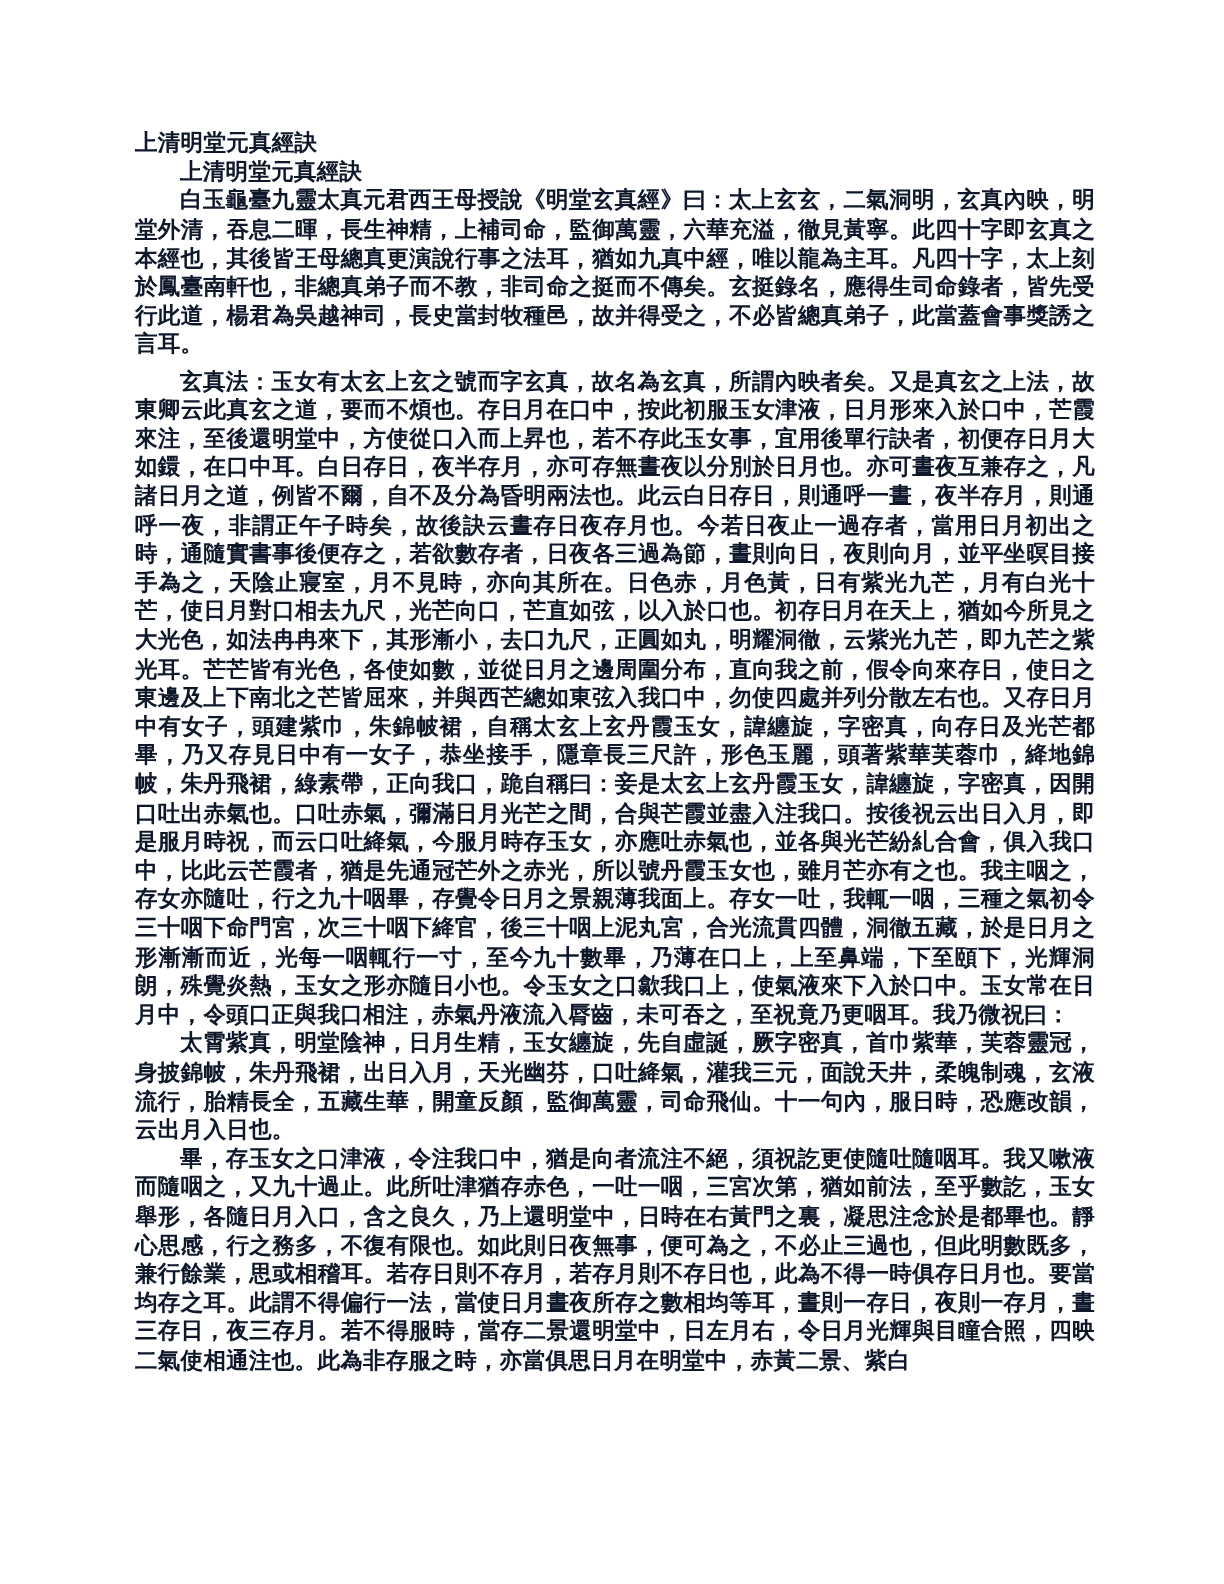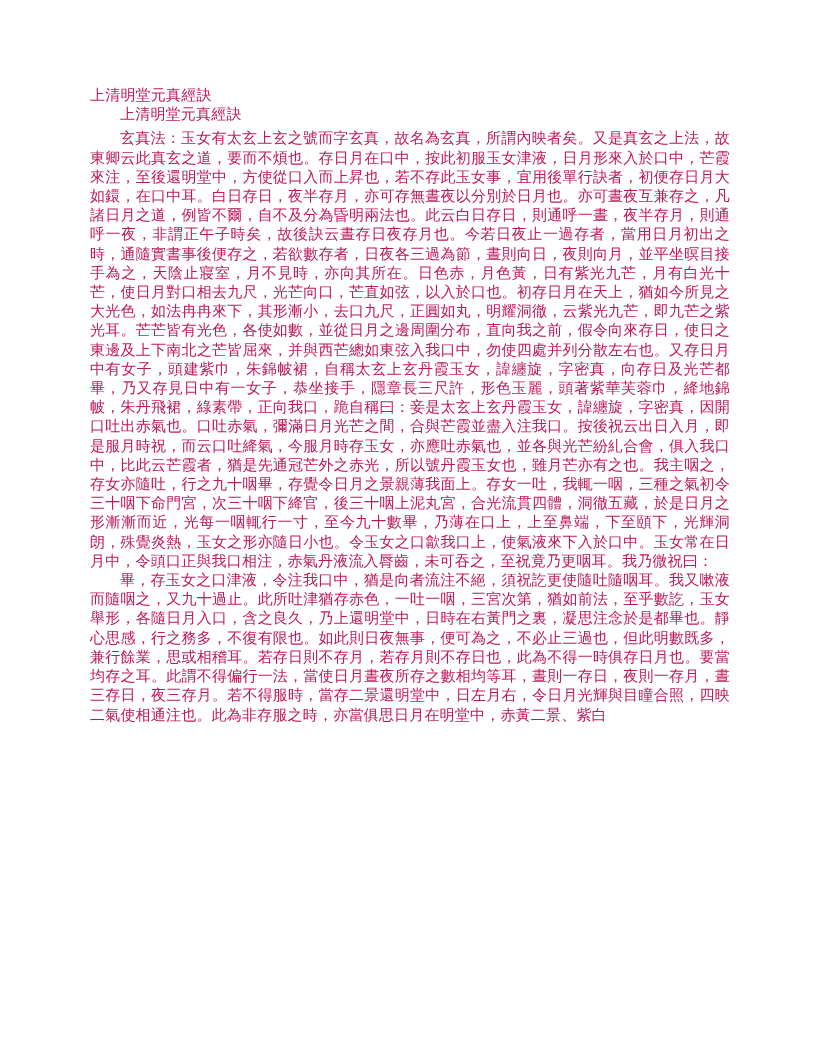--- a/index.html
+++ b/index.html
@@ -8,40 +8,43 @@
     background: #ffffff;
     width: 816px;
     height: 1056px;
     overflow: hidden;
   }
   .page {
     position: absolute;
     left: 90px;
     top: 86px;
     width: 640px;
-    color: #be185d;
+    color: #0f172a;
     font-family: "DejaVu Serif", "Liberation Serif", serif;
     font-size: 15px;
     line-height: 19.2px;
     text-align: justify;
     text-justify: inter-ideograph;
     letter-spacing: 0.2px;
+    font-weight: bold;
   }
   .page p {
     margin: 0;
     text-indent: 2em;
   }
   .page p.no-indent {
     text-indent: 0;
   }
   .page p.gap-before {
     margin-top: 5px;
   }
 </style>
 </head>
 <body>
 
 <div class="page">
   <p class="no-indent">上清明堂元真經訣</p>
   <p>上清明堂元真經訣</p>
+  <p>白玉龜臺九靈太真元君西王母授說《明堂玄真經》曰：太上玄玄，二氣洞明，玄真內映，明堂外清，吞息二暉，長生神精，上補司命，監御萬靈，六華充溢，徹見黃寧。此四十字即玄真之本經也，其後皆王母總真更演說行事之法耳，猶如九真中經，唯以龍為主耳。凡四十字，太上刻於鳳臺南軒也，非總真弟子而不教，非司命之挺而不傳矣。玄挺錄名，應得生司命錄者，皆先受行此道，楊君為吳越神司，長史當封牧種邑，故并得受之，不必皆總真弟子，此當蓋會事獎誘之言耳。</p>
   <p class="gap-before">玄真法：玉女有太玄上玄之號而字玄真，故名為玄真，所謂內映者矣。又是真玄之上法，故東卿云此真玄之道，要而不煩也。存日月在口中，按此初服玉女津液，日月形來入於口中，芒霞來注，至後還明堂中，方使從口入而上昇也，若不存此玉女事，宜用後單行訣者，初便存日月大如鐶，在口中耳。白日存日，夜半存月，亦可存無晝夜以分別於日月也。亦可晝夜互兼存之，凡諸日月之道，例皆不爾，自不及分為昏明兩法也。此云白日存日，則通呼一晝，夜半存月，則通呼一夜，非謂正午子時矣，故後訣云晝存日夜存月也。今若日夜止一過存者，當用日月初出之時，通隨實書事後便存之，若欲數存者，日夜各三過為節，晝則向日，夜則向月，並平坐暝目接手為之，天陰止寢室，月不見時，亦向其所在。日色赤，月色黃，日有紫光九芒，月有白光十芒，使日月對口相去九尺，光芒向口，芒直如弦，以入於口也。初存日月在天上，猶如今所見之大光色，如法冉冉來下，其形漸小，去口九尺，正圓如丸，明耀洞徹，云紫光九芒，即九芒之紫光耳。芒芒皆有光色，各使如數，並從日月之邊周圍分布，直向我之前，假令向來存日，使日之東邊及上下南北之芒皆屈來，并與西芒總如東弦入我口中，勿使四處并列分散左右也。又存日月中有女子，頭建紫巾，朱錦帔裙，自稱太玄上玄丹霞玉女，諱纏旋，字密真，向存日及光芒都畢，乃又存見日中有一女子，恭坐接手，隱章長三尺許，形色玉麗，頭著紫華芙蓉巾，絳地錦帔，朱丹飛裙，綠素帶，正向我口，跪自稱曰：妾是太玄上玄丹霞玉女，諱纏旋，字密真，因開口吐出赤氣也。口吐赤氣，彌滿日月光芒之間，合與芒霞並盡入注我口。按後祝云出日入月，即是服月時祝，而云口吐絳氣，今服月時存玉女，亦應吐赤氣也，並各與光芒紛糺合會，俱入我口中，比此云芒霞者，猶是先通冠芒外之赤光，所以號丹霞玉女也，雖月芒亦有之也。我主咽之，存女亦隨吐，行之九十咽畢，存覺令日月之景親薄我面上。存女一吐，我輒一咽，三種之氣初令三十咽下命門宮，次三十咽下絳官，後三十咽上泥丸宮，合光流貫四體，洞徹五藏，於是日月之形漸漸而近，光每一咽輒行一寸，至今九十數畢，乃薄在口上，上至鼻端，下至頤下，光輝洞朗，殊覺炎熱，玉女之形亦隨日小也。令玉女之口歙我口上，使氣液來下入於口中。玉女常在日月中，令頭口正與我口相注，赤氣丹液流入脣齒，未可吞之，至祝竟乃更咽耳。我乃微祝曰：</p>
+  <p>太霄紫真，明堂陰神，日月生精，玉女纏旋，先自虛誕，厥字密真，首巾紫華，芙蓉靈冠，身披錦帔，朱丹飛裙，出日入月，天光幽芬，口吐絳氣，灌我三元，面說天井，柔魄制魂，玄液流行，胎精長全，五藏生華，開童反顏，監御萬靈，司命飛仙。十一句內，服日時，恐應改韻，云出月入日也。</p>
   <p>畢，存玉女之口津液，令注我口中，猶是向者流注不絕，須祝訖更使隨吐隨咽耳。我又嗽液而隨咽之，又九十過止。此所吐津猶存赤色，一吐一咽，三宮次第，猶如前法，至乎數訖，玉女舉形，各隨日月入口，含之良久，乃上還明堂中，日時在右黃門之裏，凝思注念於是都畢也。靜心思感，行之務多，不復有限也。如此則日夜無事，便可為之，不必止三過也，但此明數既多，兼行餘業，思或相稽耳。若存日則不存月，若存月則不存日也，此為不得一時俱存日月也。要當均存之耳。此謂不得偏行一法，當使日月晝夜所存之數相均等耳，晝則一存日，夜則一存月，晝三存日，夜三存月。若不得服時，當存二景還明堂中，日左月右，令日月光輝與目瞳合照，四映二氣使相通注也。此為非存服之時，亦當俱思日月在明堂中，赤黃二景、紫白</p>
 </div>
 
 </body></html>

